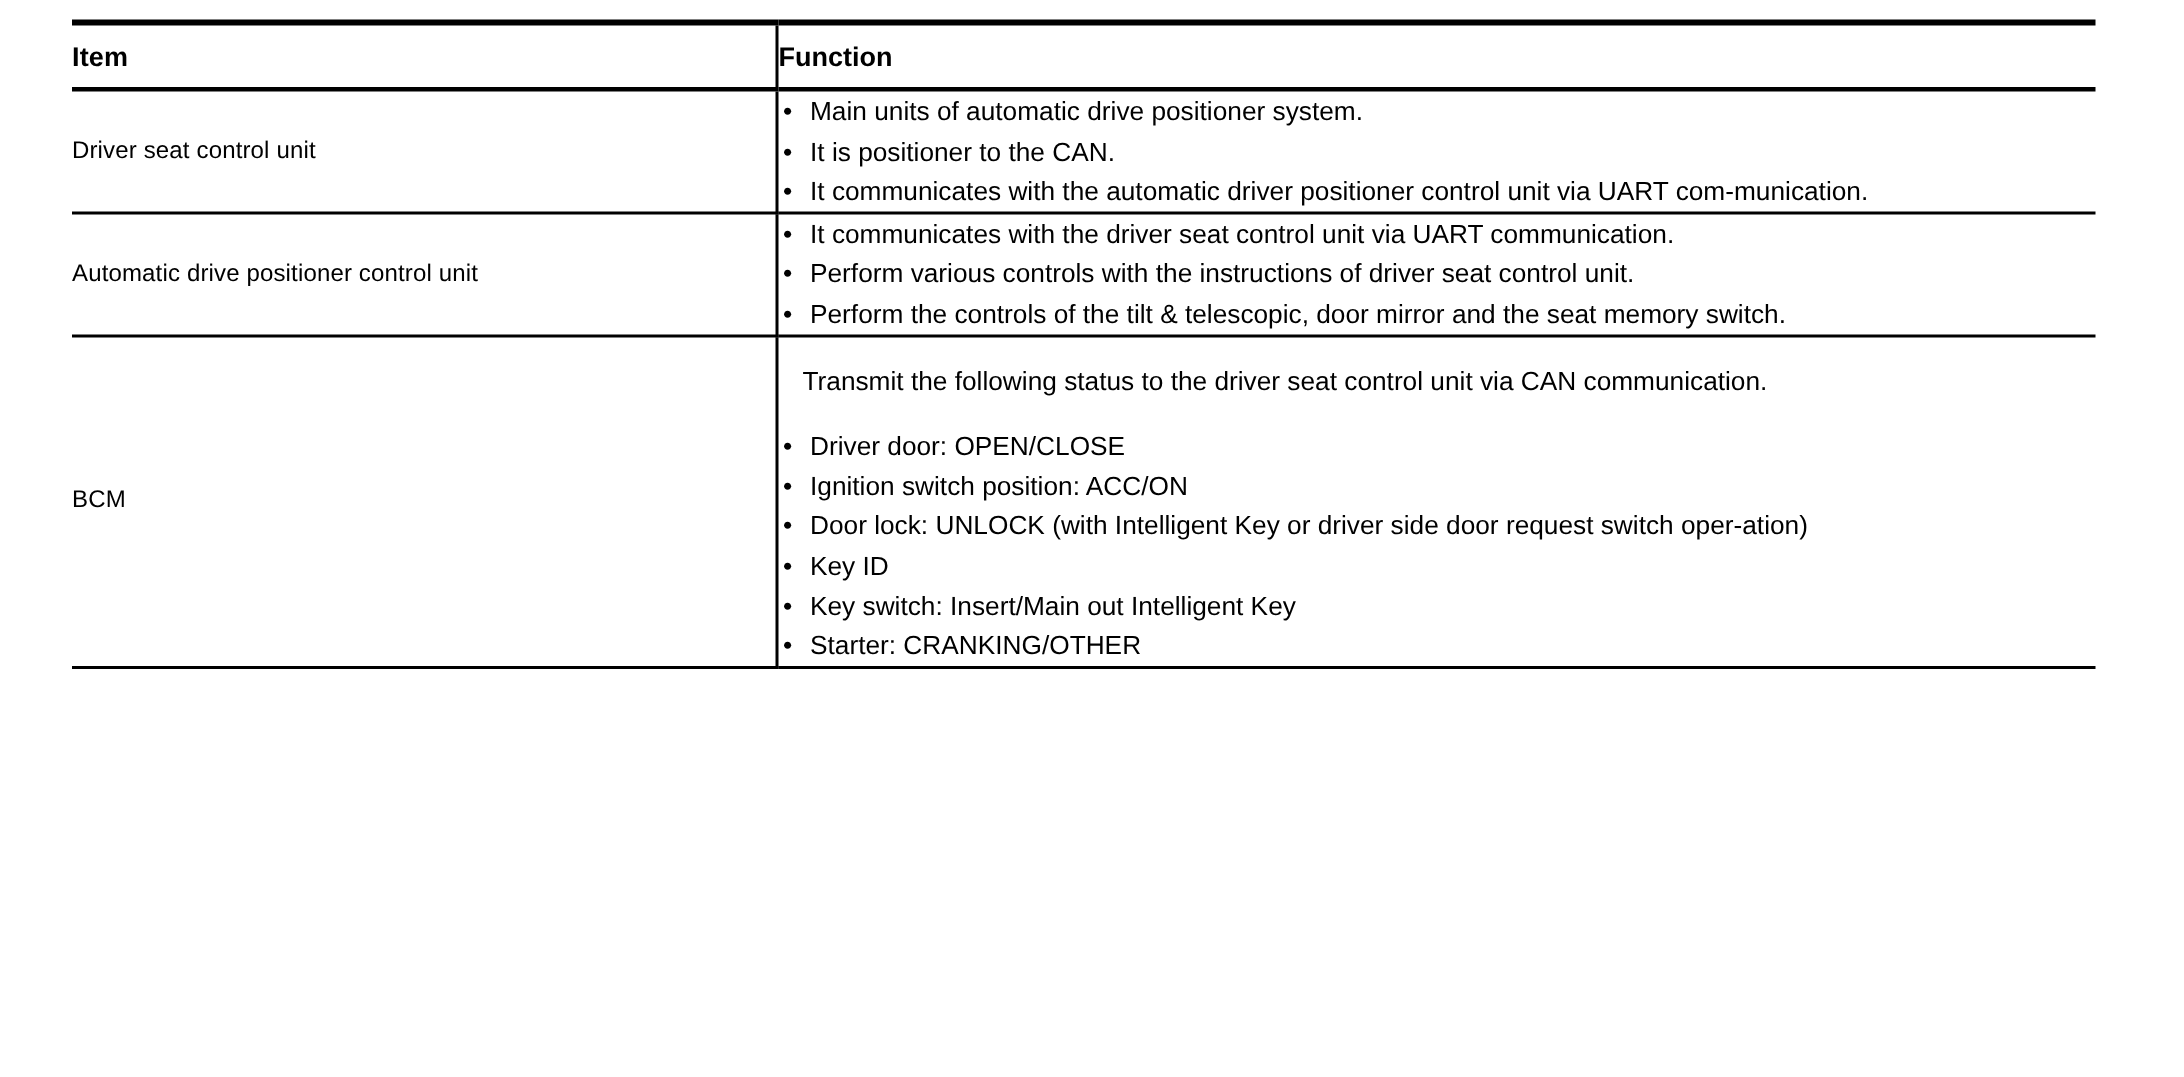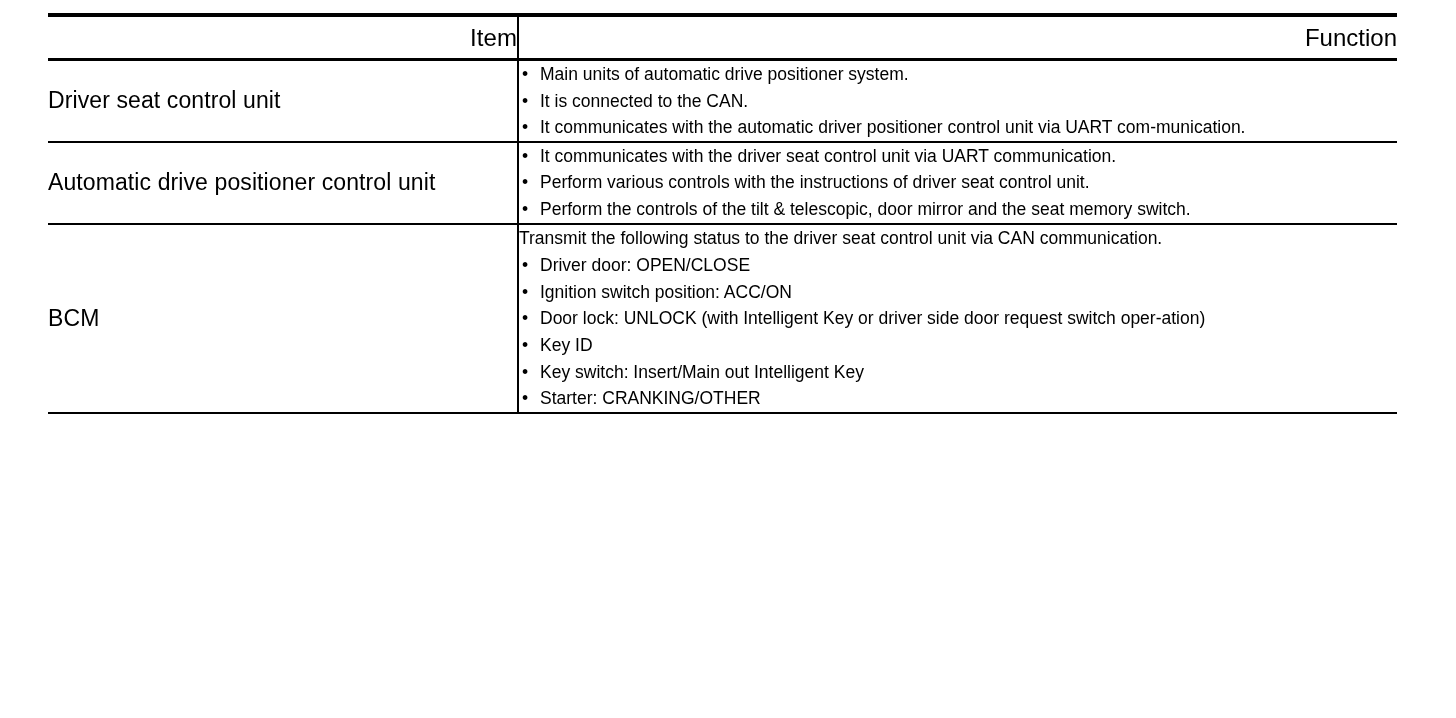--- a/index.html
+++ b/index.html
@@ -43,58 +43,58 @@
     vertical-align: middle;
     padding: 0;
     border: 0;
   }
 
   
   .fn-table thead tr.head-row th {
     border-top: 4px solid #000;
     border-bottom: 3px solid #000;
     height: 41px;
-    text-align: right;
-    font-weight: normal;
-    font-size: 24px;
+    text-align: left;
+    font-weight: bold;
+    font-size: 18px;
   }
 
   
   .fn-table th.cell-item,
   .fn-table td.cell-item {
     border-right: 2px solid #000;
   }
 
   
   .fn-table tbody tr td {
     border-bottom: 2px solid #000;
   }
   .fn-table tbody tr.last-row td {
     border-bottom: 4px solid #000;
   }
 
   .cell-item {
     padding-left: 17px;
     padding-right: 10px;
-    font-size: 23px;
+    font-size: 16px;
     letter-spacing: 0.1px;
   }
 
   .cell-function {
     padding-left: 15px;
     padding-right: 14px;
     padding-top: 9px;
     padding-bottom: 9px;
     font-size: 17.5px;
   }
 
   
   .lead-line {
     margin: 0 0 1px 0;
-    padding: 0;
+    padding: 16px;
     line-height: 1.52;
     white-space: normal;
   }
 
   ul.bullets {
     list-style: none;
     margin: 0;
     padding: 0;
   }
 
@@ -141,21 +141,21 @@
 
     <tbody>
 
       <tr>
         <td class="cell-item">
           <span>Driver seat control unit</span>
         </td>
         <td class="cell-function">
           <ul class="bullets">
             <li><span class="bullet-dot">•</span><span>Main units of automatic drive positioner system.</span></li>
-            <li><span class="bullet-dot">•</span><span>It is connected to the CAN.</span></li>
+            <li><span class="bullet-dot">•</span><span>It is positioner to the CAN.</span></li>
             <li><span class="bullet-dot">•</span><span>It communicates with the automatic driver positioner control unit via UART com-munication.</span></li>
           </ul>
         </td>
       </tr>
 
       <tr>
         <td class="cell-item">
           <span>Automatic drive positioner control unit</span>
         </td>
         <td class="cell-function">

